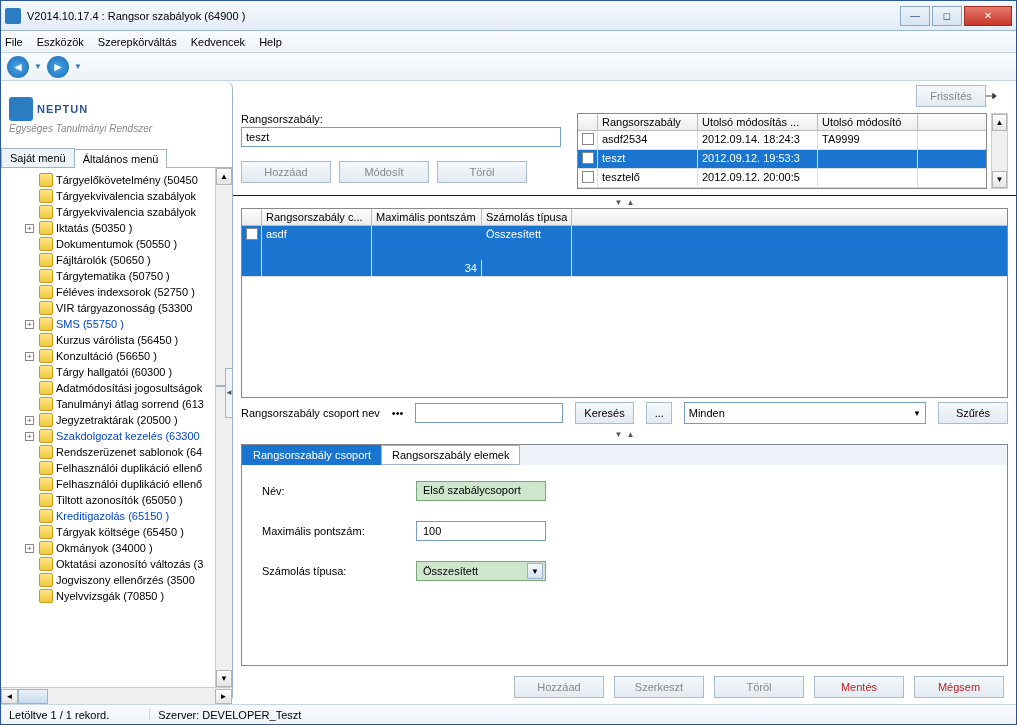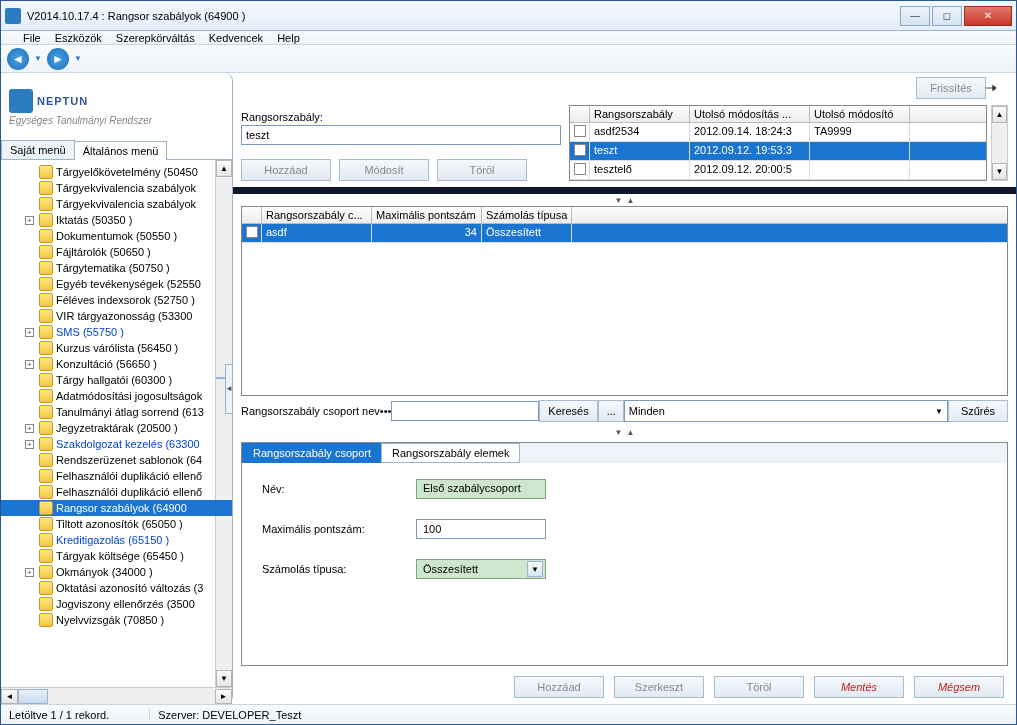--- a/index.html
+++ b/index.html
@@ -4,21 +4,21 @@
 <style>
 * { box-sizing: border-box; margin: 0; padding: 0; font-family: Tahoma, Arial, sans-serif; font-size: 11px; }
 body { background: #fff; width: 1017px; height: 725px; overflow: hidden; position: relative; }
 .window { width: 1017px; height: 725px; border: 1px solid #2b5797; display: flex; flex-direction: column; }
 .titlebar { height: 30px; background: linear-gradient(#f5f9fd,#e3edf8); display: flex; align-items: center; padding: 0 4px; border-bottom: 1px solid #9db5cc; }
 .titlebar .app-icon { width: 16px; height: 16px; background:#2b7cc0; margin-right:6px; border-radius:2px; position:relative;}
 .titlebar .title { flex:1; color:#000; }
 .win-btns { display:flex; gap:2px;}
 .win-btn { width:30px; height:20px; background:linear-gradient(#eef3f9,#d6e4f2); border:1px solid #8aa8c6; display:flex; align-items:center; justify-content:center; font-size:10px; color:#3a5470;}
 .win-btn.close{ background:linear-gradient(#e47a6d,#c9362a); color:#fff; border-color:#a02b20; width:48px;}
-.menubar { height:14px; background:linear-gradient(#f9fbfd,#eef3f8); display:flex; align-items:center; padding:0 22px; gap:14px; border-bottom:1px solid #c7d6e5;}
+.menubar { height:22px; background:linear-gradient(#f9fbfd,#eef3f8); display:flex; align-items:center; padding:0 4px; gap:14px; border-bottom:1px solid #c7d6e5;}
 .menubar span{ cursor:default;}
 .toolbar { height:28px; background:linear-gradient(#fafcfe,#eef3f9); display:flex; align-items:center; padding:0 6px; gap:4px; border-bottom:1px solid #c7d6e5;}
 .nav-btn { width:22px; height:22px; border-radius:50%; background:radial-gradient(#4aa3e8,#1a6db5); display:flex; align-items:center; justify-content:center; color:#fff; font-size:12px;}
 .nav-btn.small{ width:10px; height:10px; background:none; color:#2a7ac0; font-size:8px;}
 .body { flex:1; display:flex; min-height:0; }
 .sidebar { width:232px; display:flex; flex-direction:column; border-right:1px solid #9db5cc; background:#fff;border-radius:8px;}
 .logo { padding:16px 8px 8px;}
 .logo-text{ font-size:26px; font-weight:bold; color:#2b5797; letter-spacing:1px; display:flex; align-items:center; gap:4px;}
 .logo-icon{width:24px;height:24px;background:#2b7cc0;border-radius:3px;display:inline-block;}
 .logo-sub{ font-size:10px; color:#888; font-style:italic; margin-top:2px;}
@@ -30,41 +30,41 @@
 .tree-item.l2 { padding-left:38px;}
 .tree-item .exp { position:absolute; left:24px; width:9px; height:9px; border:1px solid #888; background:#fff; font-size:8px; line-height:7px; text-align:center; color:#555;}
 .tree-item .ticon{ width:14px; height:14px; margin-right:3px; background:linear-gradient(#ffe68a,#f5c838); border:1px solid #c69a1a; border-radius:2px; flex-shrink:0;}
 .tree-item.blue-text{ color:#0046d5;}
 .tree-item.selected{ background:#1a75d1; color:#fff;}
 .tree-item.selected .ticon{background:linear-gradient(#ffe68a,#f5c838);}
 .side-hscroll{height:17px;background:#efefef;border-top:1px solid #ccc;display:flex;align-items:center;}
 .side-hscroll .arr{width:17px;height:15px;background:linear-gradient(#fdfdfd,#e5e5e5);border:1px solid #b5b5b5;display:flex;align-items:center;justify-content:center;font-size:8px;}
 .side-hscroll .thumb{width:30px;height:15px;background:linear-gradient(#e8f0f8,#c8dcef);border:1px solid #9db5cc;margin-left:0;}
 .main { flex:1; display:flex; flex-direction:column; background:#fff; min-width:0;}
-.main-top { padding:6px 8px; display:flex; gap:8px; border-bottom:7px solid #0f172a;align-items:flex-end;}
+.main-top { padding:6px 8px; display:flex; gap:16px; border-bottom:1px solid #0f172a;}
 .left-form { display:flex; flex-direction:column; gap:14px;}
 .field-row { display:flex; flex-direction:column; gap:2px;}
 .input-text { border:1px solid #7a9cbc; padding:2px 4px; width:320px; height:20px; background:#fff;}
 .btn-row { display:flex; gap:8px;}
 .btn { width:90px; height:22px; background:linear-gradient(#f5f8fb,#e2eaf2); border:1px solid #a9bccd; color:#888; display:flex; align-items:center; justify-content:center;}
-.btn.enabled{color:#000;font-style:italic;}
+.btn.enabled{color:#000;}
 .right-top { flex:1; display:flex; gap:4px;}
 .grid { border:1px solid #888; background:#fff; flex:1; display:flex; flex-direction:column;}
 .grid-head { display:flex; background:linear-gradient(#fdfdfd,#ececec); border-bottom:1px solid #bbb;}
 .gh { border-right:1px solid #bbb; padding:2px 4px; font-size:11px; overflow:hidden; white-space:nowrap;}
 .grid-row { display:flex; border-bottom:1px solid #ddd;}
 .grid-row.sel { background:#1a75d1; color:#fff;}
 .gc { border-right:1px solid #ddd; padding:2px 4px; overflow:hidden; white-space:nowrap;}
 .chk{width:12px;height:12px;border:1px solid #888;background:#fff;display:inline-block;}
 .vscroll{width:17px;display:flex;flex-direction:column;background:#efefef;border:1px solid #ccc;}
 .vscroll .arr{height:17px;background:linear-gradient(#fdfdfd,#e5e5e5);border:1px solid #b5b5b5;display:flex;align-items:center;justify-content:center;font-size:8px;}
 .splitter-h{height:12px;display:flex;justify-content:center;align-items:center;gap:4px;}
 .splitter-h span{font-size:8px;color:#555;}
 .mid-grid-area{flex:1;border:1px solid #888;position:relative;}
-.search-row{display:flex;align-items:center;gap:0;padding:4px 8px;}
+.search-row{display:flex;align-items:center;gap:12px;padding:4px 8px;}
 .search-label{white-space:nowrap;}
 .search-input{flex:0 0 130px;height:20px;border:1px solid #7a9cbc;padding:2px;}
 .btn-small{height:22px;padding:0 8px;background:linear-gradient(#f5f8fb,#e2eaf2);border:1px solid #a9bccd;}
 .dots-btn{width:26px;}
 .combo{flex:1;height:22px;border:1px solid #7a9cbc;background:#fff;display:flex;align-items:center;padding:0 4px;justify-content:space-between;}
 .combo .dd{font-size:8px;}
 .detail-panel{flex:1;border:1px solid #888;margin:4px 8px;display:flex;flex-direction:column;min-height:0;}
 .detail-tabs{display:flex;background:#eef3f9;}
 .dtab{padding:3px 10px;border:1px solid #9db5cc;background:#fff;margin-right:-1px;}
 .dtab.active{background:#1a75d1;color:#fff;border-color:#1a75d1;}
@@ -161,24 +161,20 @@
           <div class="tree-item l2">
             <span class="ticon"></span>
             <span>Fájltárolók (50650  )</span>
           </div>
           <div class="tree-item l2">
             <span class="ticon"></span>
             <span>Tárgytematika (50750  )</span>
           </div>
           <div class="tree-item l2">
             <span class="ticon"></span>
-            <span>Egyéb tevékenységek (52550</span>
-          </div>
-          <div class="tree-item l2">
-            <span class="ticon"></span>
             <span>Féléves indexsorok (52750  )</span>
           </div>
           <div class="tree-item l2">
             <span class="ticon"></span>
             <span>VIR tárgyazonosság (53300</span>
           </div>
           <div class="tree-item l2 blue-text">
             <span class="exp">+</span>
             <span class="ticon"></span>
             <span>SMS (55750  )</span>
@@ -218,24 +214,20 @@
             <span class="ticon"></span>
             <span>Rendszerüzenet sablonok (64</span>
           </div>
           <div class="tree-item l2">
             <span class="ticon"></span>
             <span>Felhasználói duplikáció ellenő</span>
           </div>
           <div class="tree-item l2">
             <span class="ticon"></span>
             <span>Felhasználói duplikáció ellenő</span>
-          </div>
-          <div class="tree-item l2 selected">
-            <span class="ticon"></span>
-            <span>Rangsor szabályok (64900</span>
           </div>
           <div class="tree-item l2">
             <span class="ticon"></span>
             <span>Tiltott azonosítók (65050  )</span>
           </div>
           <div class="tree-item l2 blue-text">
             <span class="ticon"></span>
             <span>Kreditigazolás (65150  )</span>
           </div>
           <div class="tree-item l2">
@@ -332,37 +324,37 @@
         <div class="mid-grid-area" id="midgrid">
             <div class="grid-head">
               <div class="gh" style="width: 20px;"></div>
               <div class="gh" style="width: 110px;">Rangsorszabály c...</div>
               <div class="gh" style="width: 110px;">Maximális pontszám</div>
               <div class="gh" style="width: 90px;">Számolás típusa</div>
             </div>
             <div class="grid-row sel">
               <div class="gc" style="width: 20px;"><span class="chk"></span></div>
               <div class="gc" style="width: 110px;">asdf</div>
-              <div class="gc" style="width: 110px; text-align: right;">34</div>
+              <div class="gc" style="width: 110px; text-align: right; margin-top: 34px;">34</div>
               <div class="gc" style="width: 90px;">Összesített</div>
             </div>
           </div>
       </div>
 
       <div class="search-row">
         <span class="search-label">Rangsorszabály csoport nev</span>
         <span>•••</span>
         <input class="search-input" style="">
         <button class="btn-small">Keresés</button>
         <button class="btn-small dots-btn">...</button>
         <div class="combo">
             <span>Minden</span>
             <span class="dd">▼</span>
           </div>
-        <button class="btn-small" style="width:60px;">Szűrés</button>
+        <button class="btn-small" style="width:70px;">Szűrés</button>
       </div>
       <div class="splitter-h">
           <span>▼</span>
           <span>▲</span>
         </div>
 
       <div class="detail-panel">
         <div class="detail-tabs">
           <div class="dtab active">Rangsorszabály csoport</div>
           <div class="dtab">Rangsorszabály elemek</div>

